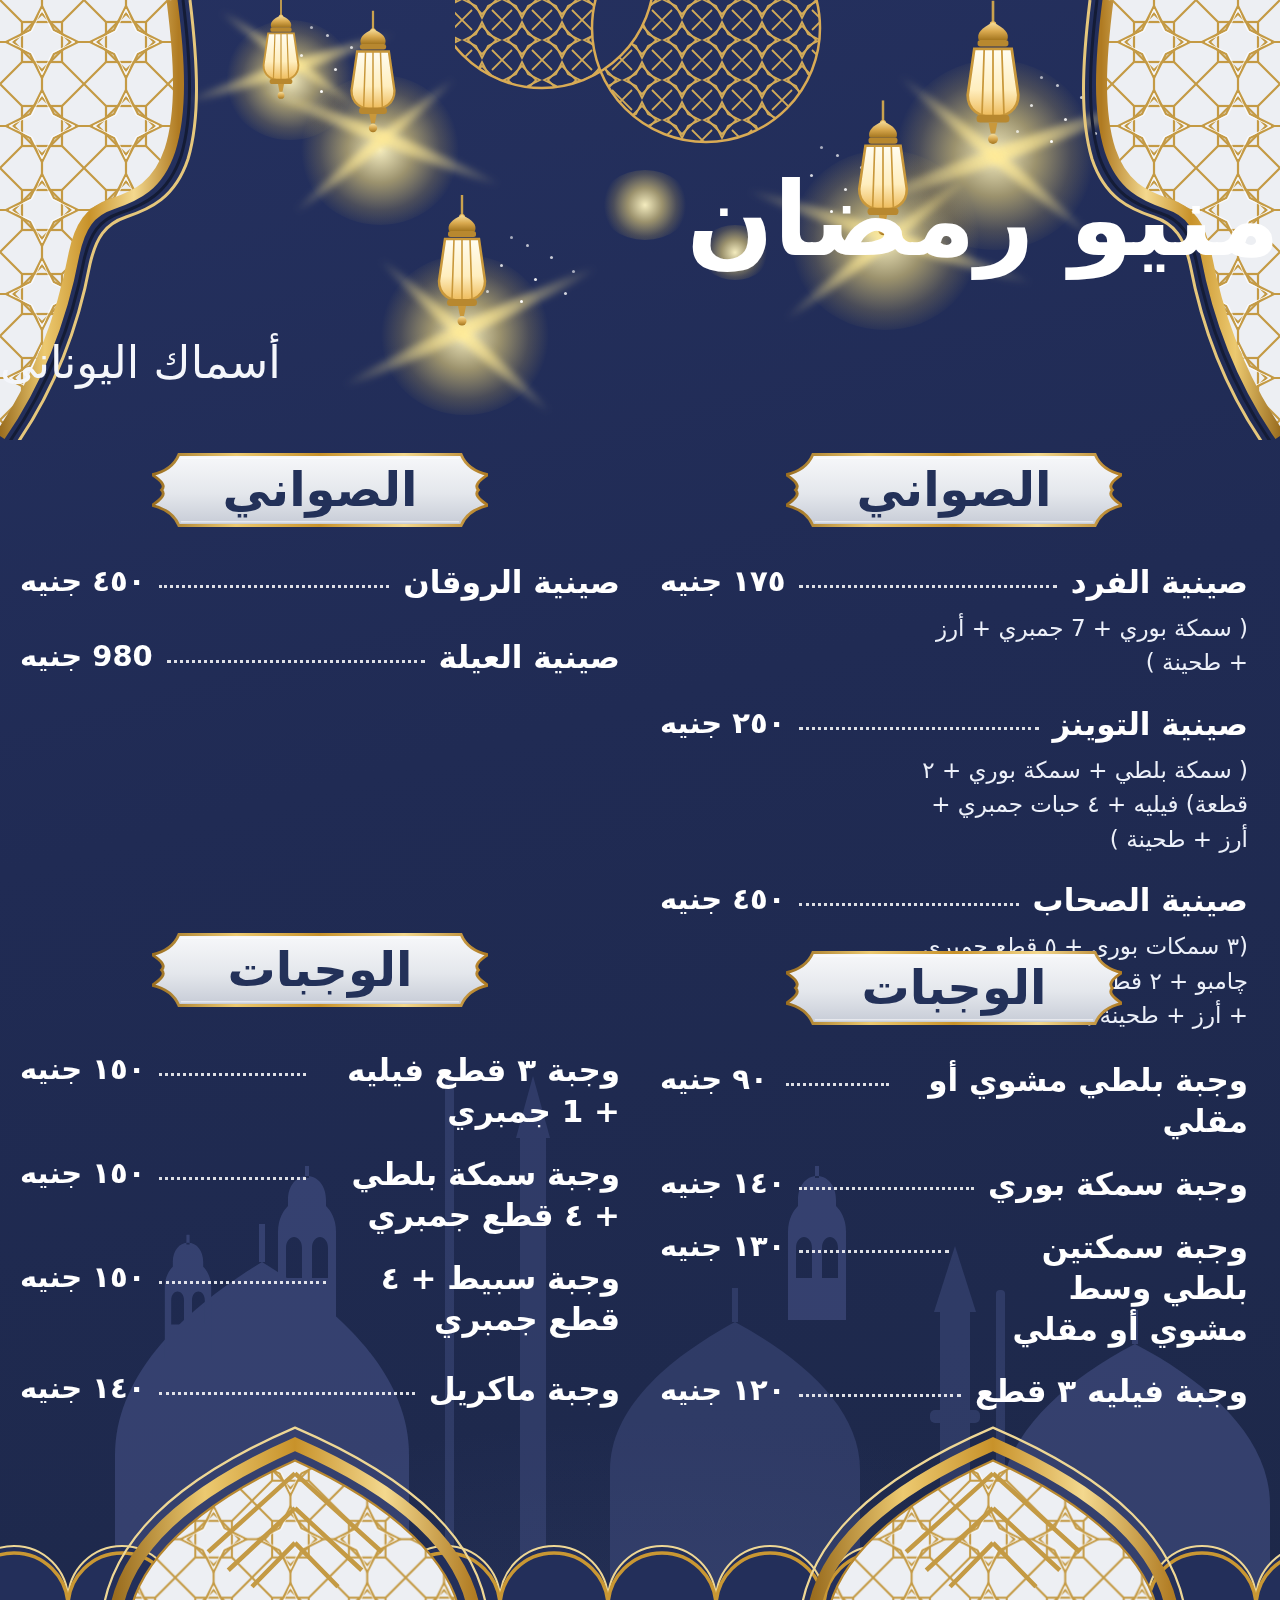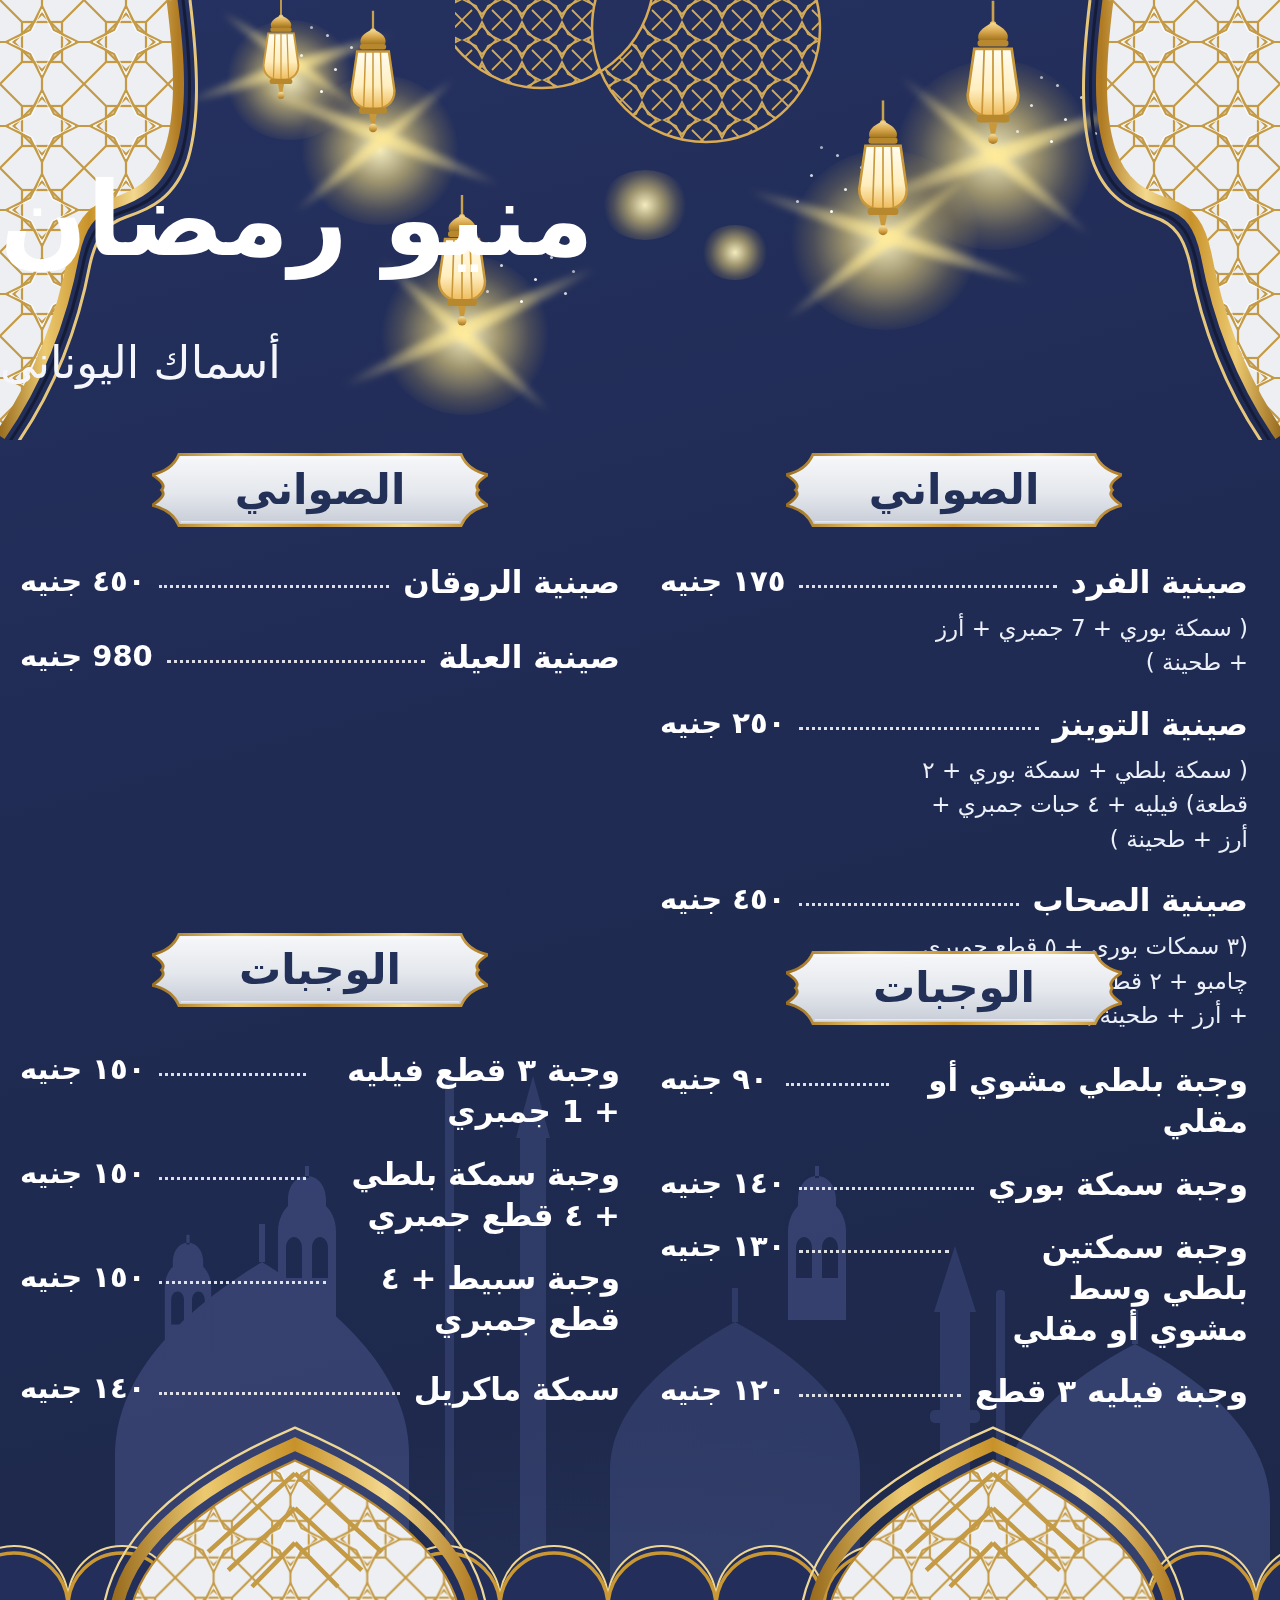--- a/index.html
+++ b/index.html
@@ -6,35 +6,35 @@
   .canvas{
     position:relative; width:1280px; height:1600px; margin:0 auto; overflow:hidden;
     background:
       radial-gradient(1200px 700px at 50% 115%, rgba(78,92,146,.28), rgba(0,0,0,0) 60%),
       linear-gradient(165deg,#253160 0%, #202b54 45%, #1d2849 100%);
     font-family:"DejaVu Sans", sans-serif;
   }
   svg{display:block}
   .abs{position:absolute;}
   
-  .title{position:absolute; top:160px; left:0; right:0; text-align:left;
+  .title{position:absolute; top:160px; left:0; right:0; text-align:right;
          font-size:102px; font-weight:bold; color:#ffffff; letter-spacing:-2px; z-index:6;}
   .subtitle{position:absolute; top:336px; left:0; right:0; text-align:left;
             font-size:45px; font-weight:normal; color:#f4f6fb; z-index:6;}
   
   .col{position:absolute; direction:rtl; z-index:6;}
   #trays-right{left:654px; top:446px; width:600px;}
   #trays-left {left:14px;  top:446px; width:612px;}
   #meals-right{left:654px; top:944px; width:600px;}
   #meals-left {left:14px;  top:926px; width:612px;}
   
   .banner{position:relative; width:336px; height:88px; margin:0 auto 28px auto;}
   .banner svg{position:absolute; inset:0; width:100%; height:100%;}
   .btext{position:absolute; inset:0; display:flex; align-items:center; justify-content:center;
-         font-size:42px; font-weight:bold; color:#233159; padding-bottom:2px;}
+         font-size:48px; font-weight:bold; color:#233159; padding-bottom:2px;}
   
   .item{margin:0 6px 22px 6px;}
   .trays .item{margin-bottom:34px;}
   #trays-right .item{margin-bottom:24px;}
   .row{display:flex; align-items:flex-start;}
   .iname{font-weight:bold; font-size:31px; color:#ffffff; max-width:345px; line-height:1.32;}
   .leader{flex:1 1 auto; min-width:36px; height:23px; margin:0 14px;
           border-bottom:3px dotted rgba(255,255,255,.85);}
   .iprice{flex:0 0 auto; min-width:112px; font-weight:bold; font-size:29px; color:#ffffff;
           text-align:left; padding-top:2px;}
@@ -349,21 +349,21 @@
     </div>
     <div class="item">
       <div class="row">
         <div class="iname" style="max-width:280px">وجبة سبيط + ٤ قطع جمبري</div>
         <div class="leader"></div>
         <div class="iprice">١٥٠ جنيه</div>
       </div>
     </div>
     <div class="item" style="margin-top:30px">
       <div class="row">
-        <div class="iname">سمكة ماكريل</div>
+        <div class="iname">وجبة ماكريل</div>
         <div class="leader"></div>
         <div class="iprice">١٤٠ جنيه</div>
       </div>
     </div>
   </div>
 
   <div class="col" id="meals-right">
     <div class="banner">
       <svg viewBox="0 0 350 90">
           <use href="#plaque"></use>

